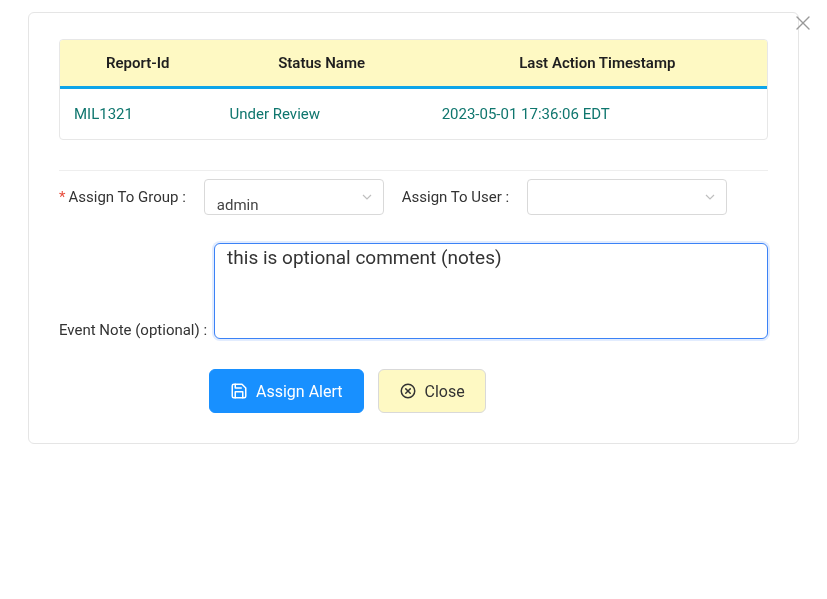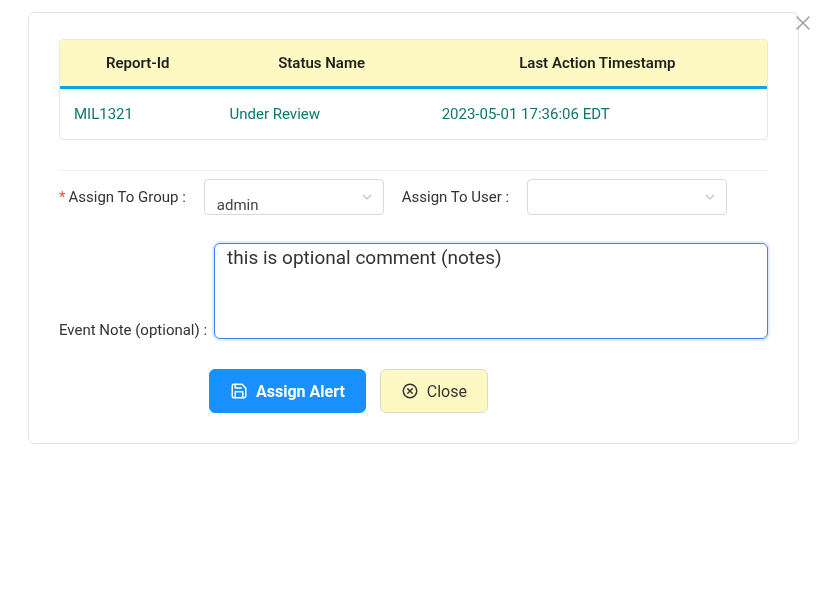--- a/index.html
+++ b/index.html
@@ -143,21 +143,21 @@
     height: 44px;
     padding: 0 20px;
     border-radius: 6px;
     font-size: 16px;
     cursor: pointer;
     border: 1px solid transparent;
   }
   .btn-primary {
     background: #1890ff;
     color: #fff;
-    font-weight: 700;
+    font-weight: 400;
     border-color: #1890ff;
   }
   .btn-default {
     background: #fef9c3;
     color: #333;
     border: 1px solid #d9d9d9;
   }
   .btn svg { display:block; }
 </style>
 </head>

